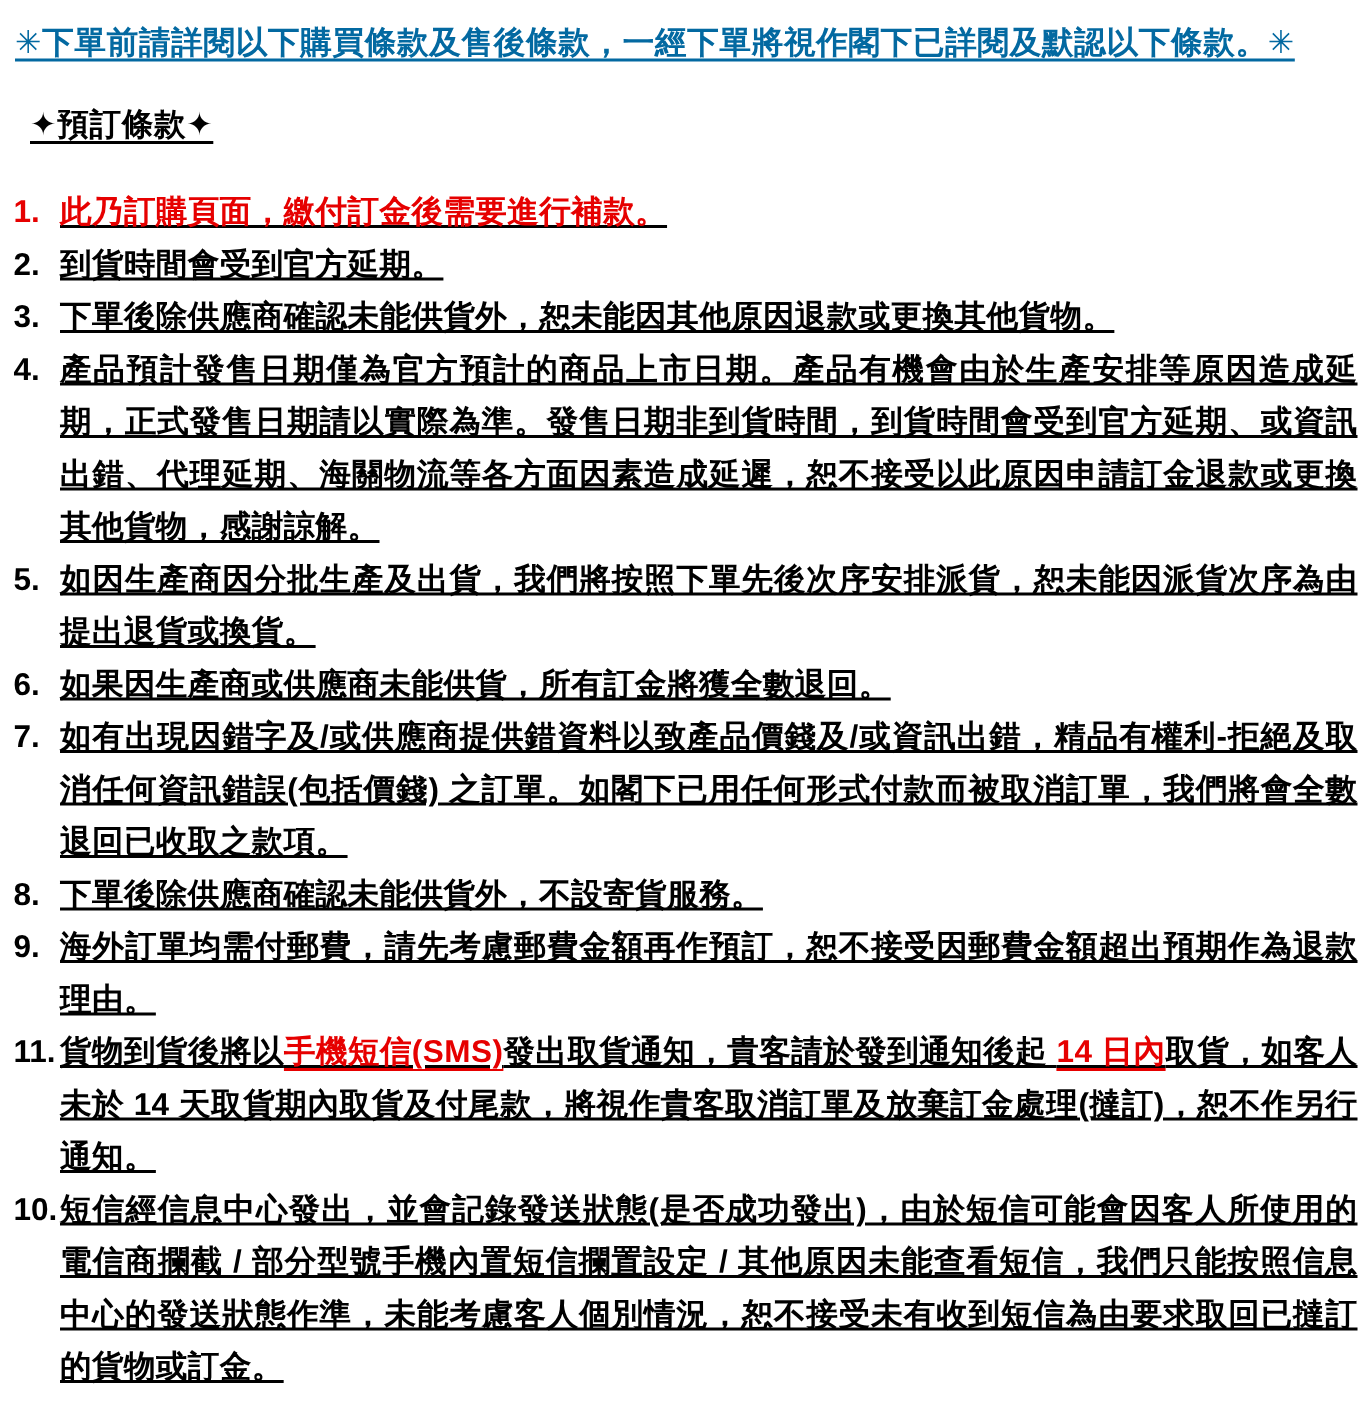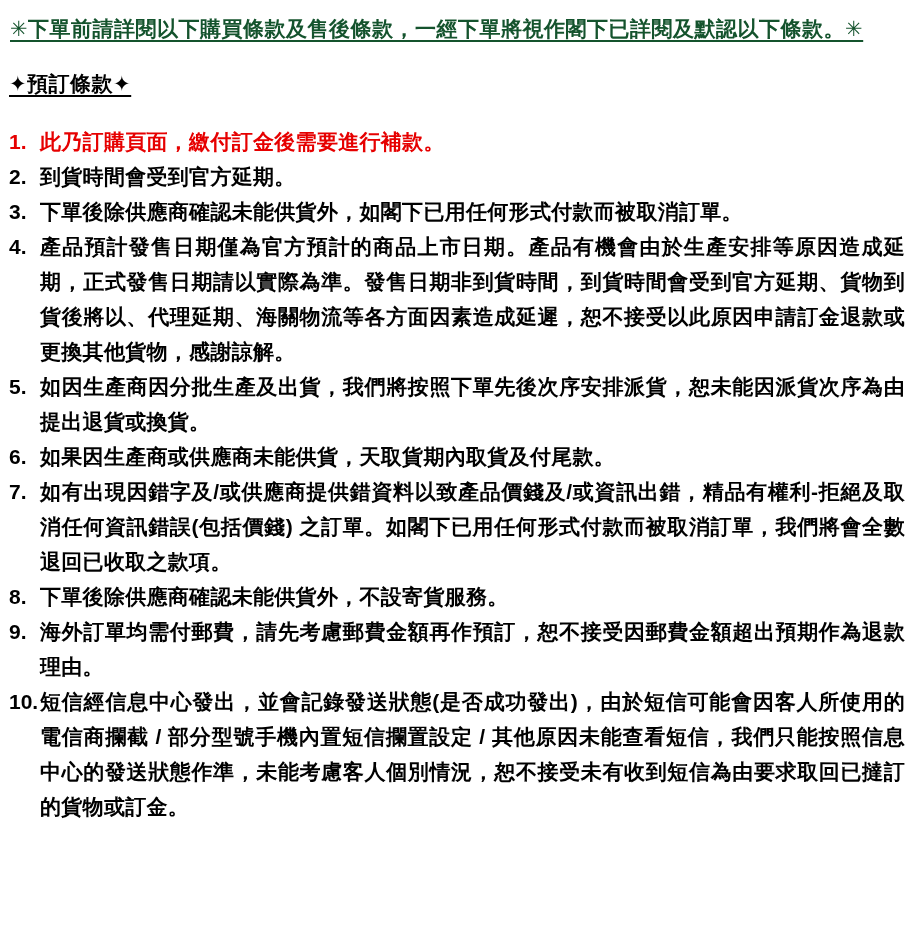--- a/index.html
+++ b/index.html
@@ -11,53 +11,54 @@
   body {
     width: 913px;
     min-height: 948px;
     font-family: "Liberation Sans", "DejaVu Sans", sans-serif;
     font-weight: 700;
     color: #000000;
     font-size: 21px;
     padding: 10px 8px 10px 8px;
   }
   .notice-banner {
-    color: #14532d;
+    color: #0369a1;
     text-decoration: underline;
     text-underline-offset: 4px;
     line-height: 30px;
     margin: 4px 0 26px 2px;
     letter-spacing: 0.5px;
   }
   .section-title {
     color: #000000;
     text-decoration: underline;
     text-underline-offset: 4px;
     line-height: 28px;
-    margin: 0 0 26px 1px;
+    margin: 0 0 26px 12px;
     letter-spacing: 0.5px;
   }
   .terms-list {
     margin: 0;
     padding: 0;
   }
   .term-row {
     display: flex;
     align-items: flex-start;
     line-height: 35px;
   }
   .term-num {
     width: 32px;
     flex-shrink: 0;
     padding-left: 1px;
   }
   .term-content {
     flex: 1;
     text-align: justify;
     letter-spacing: 0.3px;
+    text-decoration: underline;
   }
   .red { color: #e60000; }
   .redline {
     color: #e60000;
     text-decoration: underline;
     text-underline-offset: 4px;
     text-decoration-color: #e60000;
   }
 </style>
 </head>
@@ -71,43 +72,47 @@
     <div class="term-row">
       <span class="term-num red">1.</span>
       <span class="term-content"><span class="red">此乃訂購頁面，繳付訂金後需要進行補款。</span></span>
     </div>
     <div class="term-row">
       <span class="term-num">2.</span>
       <span class="term-content"><span class="">到貨時間會受到官方延期。</span></span>
     </div>
     <div class="term-row">
       <span class="term-num">3.</span>
-      <span class="term-content"><span class="">下單後除供應商確認未能供貨外，如閣下已用任何形式付款而被取消訂單。</span></span>
+      <span class="term-content"><span class="">下單後除供應商確認未能供貨外，恕未能因其他原因退款或更換其他貨物。</span></span>
     </div>
     <div class="term-row">
       <span class="term-num">4.</span>
-      <span class="term-content"><span class="">產品預計發售日期僅為官方預計的商品上市日期。產品有機會由於生產安排等原因造成延期，正式發售日期請以實際為準。發售日期非到貨時間，到貨時間會受到官方延期、貨物到貨後將以、代理延期、海關物流等各方面因素造成延遲，恕不接受以此原因申請訂金退款或更換其他貨物，感謝諒解。</span></span>
+      <span class="term-content"><span class="">產品預計發售日期僅為官方預計的商品上市日期。產品有機會由於生產安排等原因造成延期，正式發售日期請以實際為準。發售日期非到貨時間，到貨時間會受到官方延期、或資訊出錯、代理延期、海關物流等各方面因素造成延遲，恕不接受以此原因申請訂金退款或更換其他貨物，感謝諒解。</span></span>
     </div>
     <div class="term-row">
       <span class="term-num">5.</span>
       <span class="term-content"><span class="">如因生產商因分批生產及出貨，我們將按照下單先後次序安排派貨，恕未能因派貨次序為由提出退貨或換貨。</span></span>
     </div>
     <div class="term-row">
       <span class="term-num">6.</span>
-      <span class="term-content"><span class="">如果因生產商或供應商未能供貨，天取貨期內取貨及付尾款。</span></span>
+      <span class="term-content"><span class="">如果因生產商或供應商未能供貨，所有訂金將獲全數退回。</span></span>
     </div>
     <div class="term-row">
       <span class="term-num">7.</span>
       <span class="term-content"><span class="">如有出現因錯字及/或供應商提供錯資料以致產品價錢及/或資訊出錯，精品有權利-拒絕及取消任何資訊錯誤(包括價錢) 之訂單。如閣下已用任何形式付款而被取消訂單，我們將會全數退回已收取之款項。</span></span>
     </div>
     <div class="term-row">
       <span class="term-num">8.</span>
       <span class="term-content"><span class="">下單後除供應商確認未能供貨外，不設寄貨服務。</span></span>
     </div>
     <div class="term-row">
       <span class="term-num">9.</span>
       <span class="term-content"><span class="">海外訂單均需付郵費，請先考慮郵費金額再作預訂，恕不接受因郵費金額超出預期作為退款理由。</span></span>
     </div>
     <div class="term-row">
+      <span class="term-num">11.</span>
+      <span class="term-content"><span class="">貨物到貨後將以</span><span class="redline">手機短信(SMS)</span><span class="">發出取貨通知，貴客請於發到通知後起 </span><span class="redline">14 日內</span><span class="">取貨，如客人未於 14 天取貨期內取貨及付尾款，將視作貴客取消訂單及放棄訂金處理(撻訂)，恕不作另行通知。</span></span>
+    </div>
+    <div class="term-row">
       <span class="term-num">10.</span>
       <span class="term-content"><span class="">短信經信息中心發出，並會記錄發送狀態(是否成功發出)，由於短信可能會因客人所使用的電信商攔截 / 部分型號手機內置短信攔置設定 / 其他原因未能查看短信，我們只能按照信息中心的發送狀態作準，未能考慮客人個別情況，恕不接受未有收到短信為由要求取回已撻訂的貨物或訂金。</span></span>
     </div>
   </div>
 
 </body></html>

